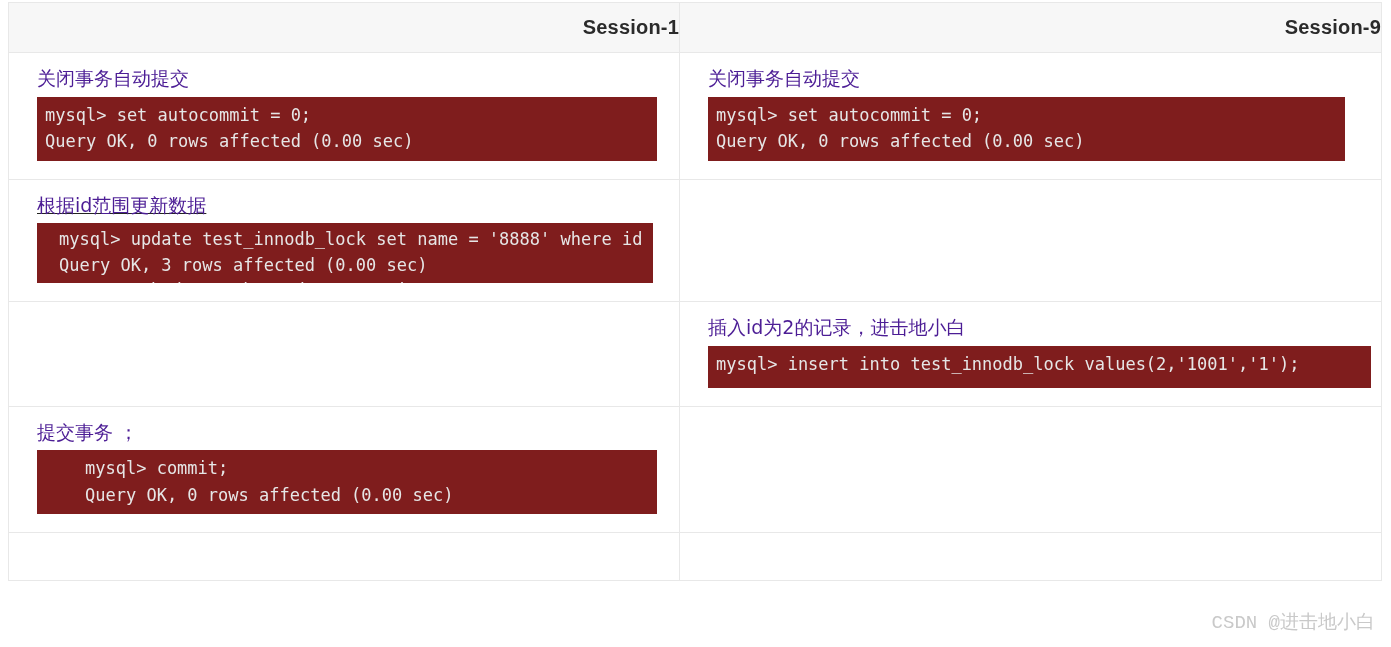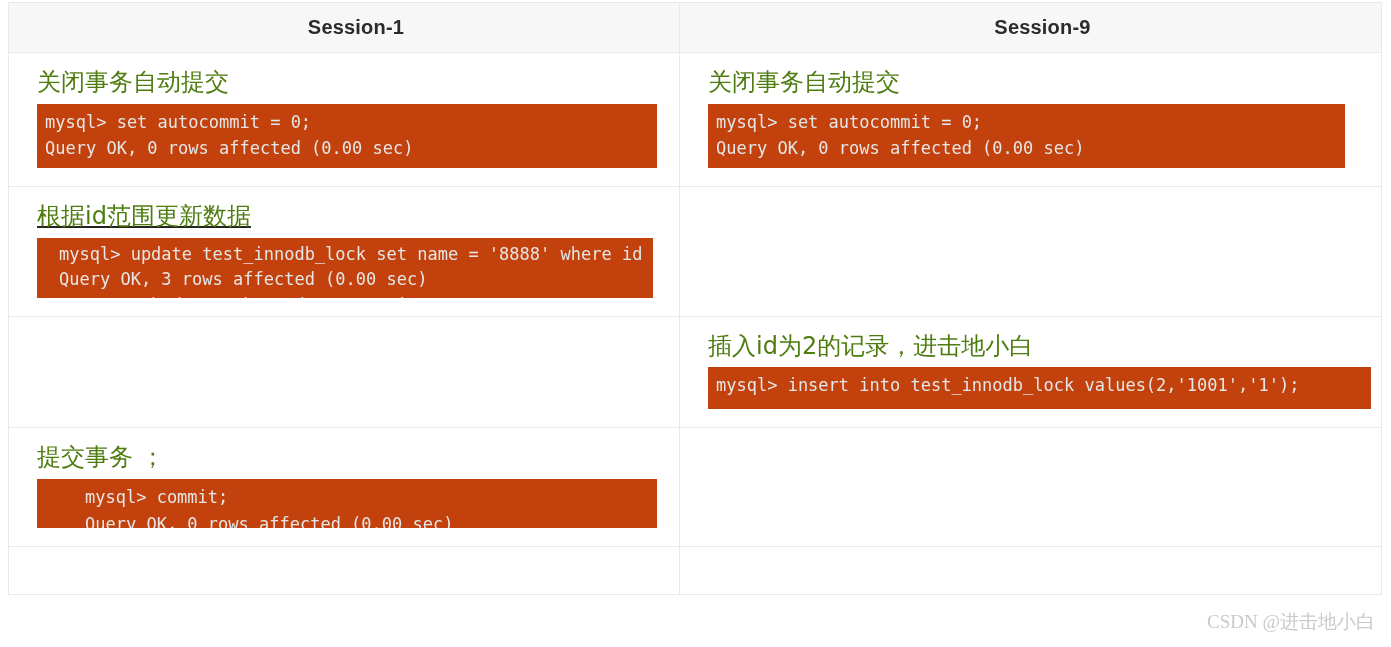--- a/index.html
+++ b/index.html
@@ -42,50 +42,50 @@
     border: 1px solid #e8e8e8;
     vertical-align: top;
     padding: 0;
   }
 
   
   .lock-table thead th {
     background: #f7f7f7;
     height: 50px;
     padding: 0 0 0 24px;
-    text-align: center;
+    text-align: right;
     vertical-align: middle;
     font-size: 20px;
     font-weight: bold;
     color: #2b2b2b;
     letter-spacing: 0.2px;
   }
 
   
   .lock-table tbody td {
     background: #ffffff;
     padding: 12px 14px 14px 28px;
   }
   .lock-table tbody td.blank {
     padding: 0;
   }
 
   
   .caption {
-    font-size: 24px;
+    font-size: 19px;
     line-height: 1.45;
-    color: #4d7c0f;
+    color: #4c1d95;
     margin: 0 0 4px 0;
     white-space: pre;
     font-family: "DejaVu Sans", "Liberation Sans", sans-serif;
   }
 
   
   .term {
-    background: #c2410c;
+    background: #7f1d1d;
     color: #e6e6e6;
     font-family: "DejaVu Sans Mono", "Liberation Mono", monospace;
     font-size: 17px;
     line-height: 1.55;
     padding: 5px 8px 7px 8px;
     margin: 0;
     white-space: pre;
     overflow: hidden;
     display: inline-block;
     min-width: 0;
@@ -94,39 +94,39 @@
     font-size: 17px;
     line-height: 1.5;
     padding: 4px 7px 5px 22px;
   }
 
   
   .term.blk-autocommit-1 { width: 620px; height: 64px; }
   .term.blk-autocommit-2 { width: 637px; height: 64px; }
   .term.blk-update      { width: 616px; height: 60px; }
   .term.blk-insert      { width: 663px; height: 42px; }
-  .term.blk-commit      { width: 620px; height: 49px; padding-left: 48px; }
+  .term.blk-commit      { width: 620px; height: 64px; padding-left: 48px; }
   .term.blk-insert-ok   { width: 663px; height: 54px; }
 
   
   tr.r1 td { height: 118px; }
   tr.r2 td { height: 115px; text-decoration: underline; }
   tr.r3 td { height: 95px; }
   tr.r4 td { height: 115px; margin-top: 46px; }
   tr.r5 td { height: 107px; }
   tr.r6 td { height: 48px; }
 
   
   .watermark {
     position: absolute;
     right: 16px;
     bottom: 12px;
     font-size: 19px;
     color: #c9c9c9;
-    font-family: Liberation Serif, serif;
+    font-family: Liberation Mono, monospace;
     white-space: pre;
     pointer-events: none;
     user-select: none;
   }
 </style>
 </head>
 <body>
 
 <div class="page">
 

